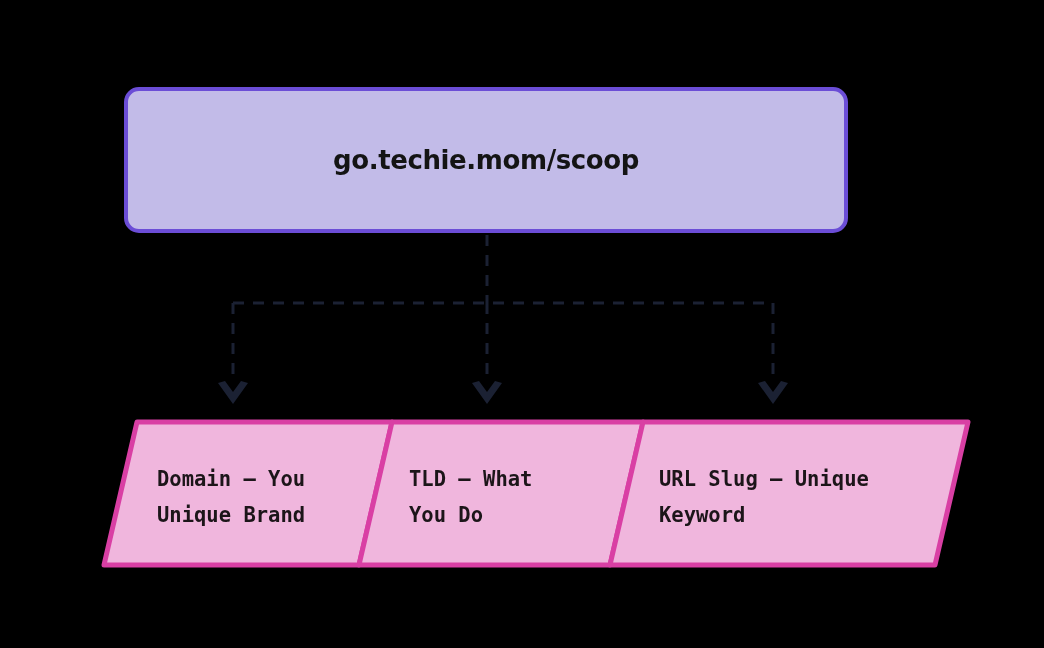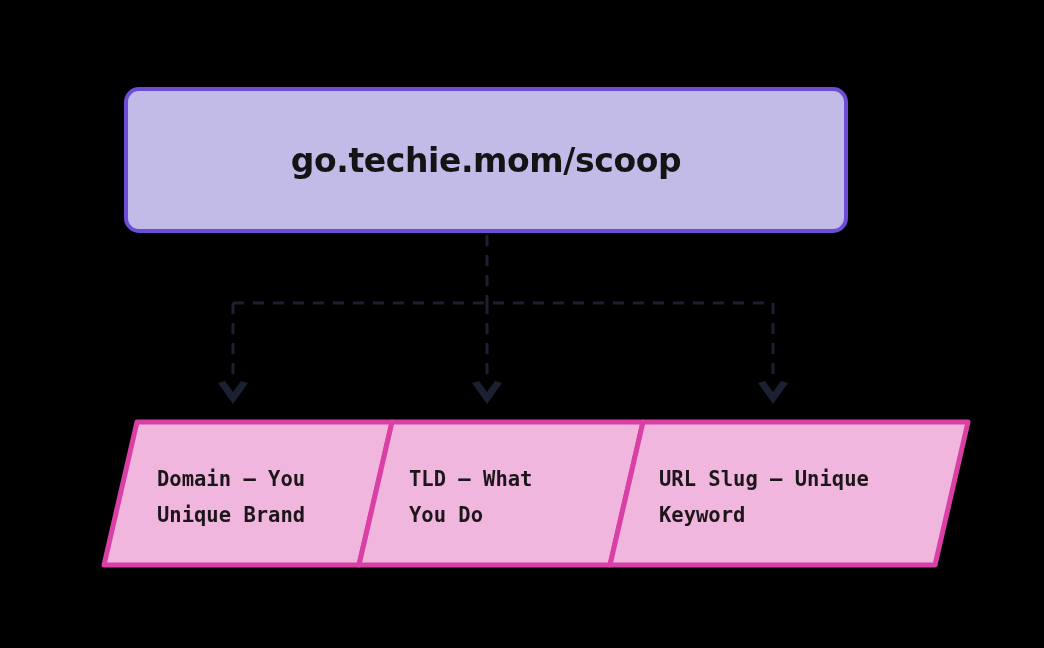--- a/index.html
+++ b/index.html
@@ -30,21 +30,21 @@
     background: #c2bbe8;
     border: 4px solid #6b4dd6;
     border-radius: 15px;
     display: flex;
     align-items: center;
     justify-content: center;
   }
   .url-node-label {
     font-family: "DejaVu Sans", sans-serif;
     font-weight: bold;
-    font-size: 33px;
+    font-size: 26px;
     letter-spacing: -0.4px;
     color: #141414;
     white-space: nowrap;
   }
 
   
   .connector {
     position: absolute;
     left: 0;
     top: 0;

